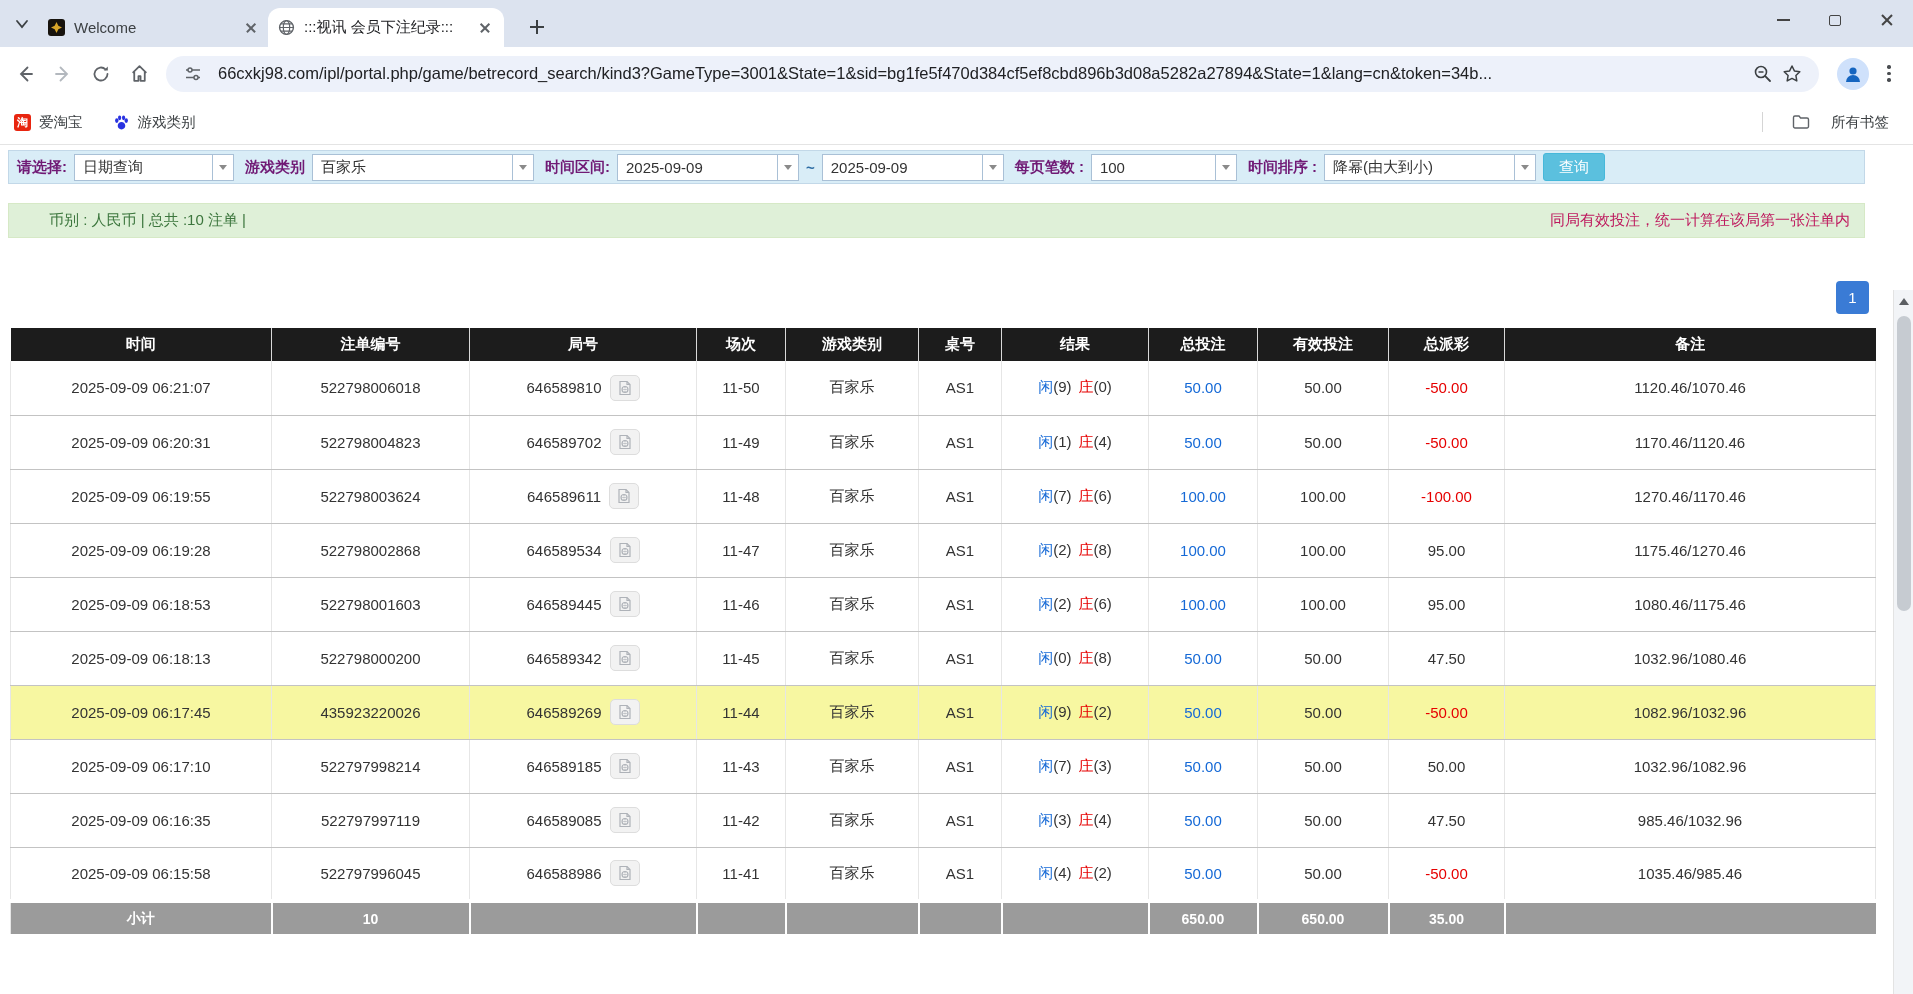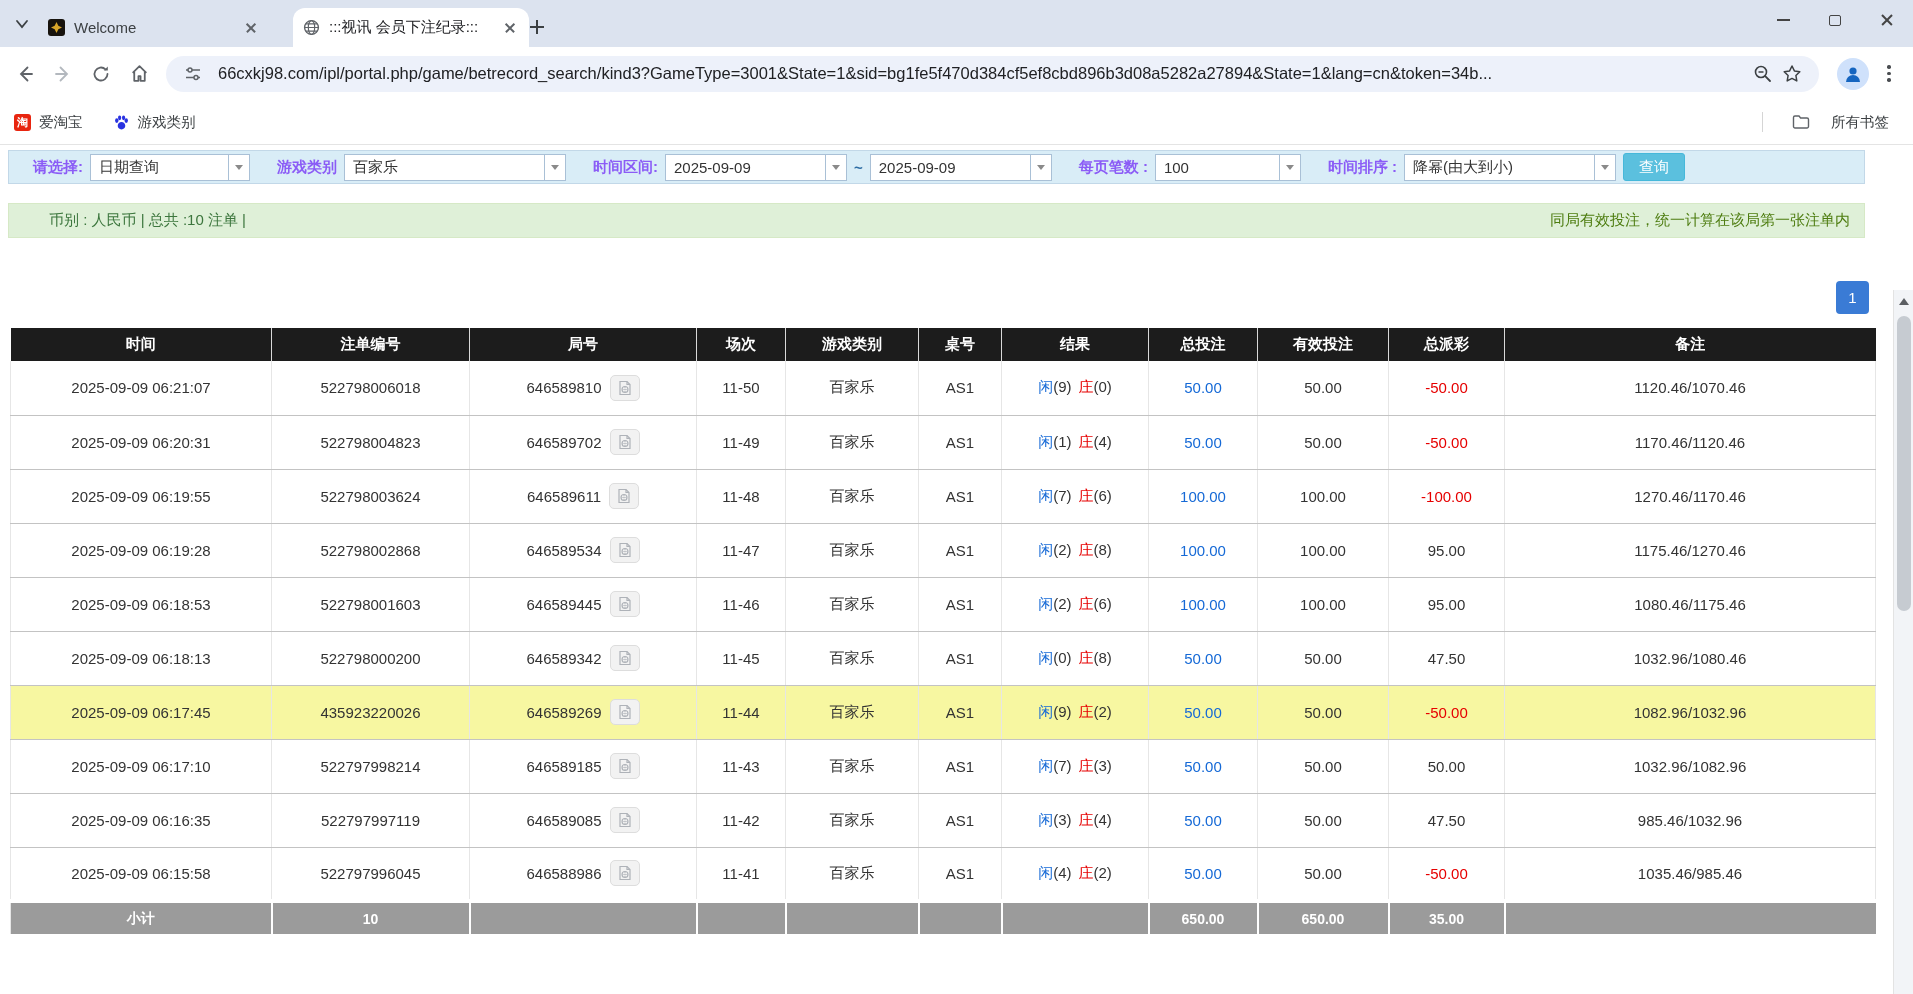--- a/index.html
+++ b/index.html
@@ -5,21 +5,21 @@
   * { box-sizing: border-box; margin: 0; padding: 0; }
   html,body { width:1913px; height:994px; overflow:hidden; background:#fff;
     font-family:"Liberation Sans","DejaVu Sans",sans-serif; }
 
   
   .tab-strip { position:relative; height:47px; background:#dce3ef; display:flex; align-items:flex-end; }
   .tab-search { position:absolute; left:8px; top:10px; width:28px; height:28px; border-radius:50%;
     display:flex; align-items:center; justify-content:center; }
   .tab { position:absolute; top:8px; height:39px; display:flex; align-items:center; padding:0 10px; }
   .tab.inactive { left:38px; width:232px; color:#3c4043; }
-  .tab.active { left:293px; width:236px; background:#fff; border-radius:12px 12px 0 0; color:#202124; }
+  .tab.active { left:268px; width:236px; background:#fff; border-radius:12px 12px 0 0; color:#202124; }
   .tab .tab-title { flex:1; font-size:15px; white-space:nowrap; overflow:hidden; margin-left:9px; }
   .tab-close { width:18px; height:18px; position:relative; flex:0 0 18px; }
   .tab-close::before, .tab-close::after { content:""; position:absolute; left:3px; top:8px; width:12px; height:1.6px; background:#5f6368; }
   .tab-close::before { transform:rotate(45deg); } .tab-close::after { transform:rotate(-45deg); }
   .favicon1 { width:17px; height:17px; border-radius:3px; background:#17130d; display:flex; align-items:center; justify-content:center; flex:0 0 17px; }
   .newtab { position:absolute; left:524px; top:14px; width:26px; height:26px; position:absolute; }
   .newtab::before, .newtab::after { content:""; position:absolute; background:#3c4043; }
   .newtab::before { left:6px; top:12px; width:14px; height:2px; }
   .newtab::after { left:12px; top:6px; width:2px; height:14px; }
   .win-controls { position:absolute; right:0; top:0; height:40px; display:flex; }
@@ -45,33 +45,33 @@
   .bm-tao { width:17px; height:17px; border-radius:3px; background:#e8250f; color:#fff; font-size:11px; font-weight:bold;
     display:flex; align-items:center; justify-content:center; }
   .bm-right { margin-left:auto; display:flex; align-items:center; gap:21px; font-size:14.5px; color:#3c4043; }
   .bm-divider { width:1px; height:20px; background:#d5d5d5; margin-right:8px; }
 
   
   .page { position:relative; height:849px; background:#fff; }
 
   .filter-panel { position:absolute; left:8px; top:5px; width:1857px; height:34px;
     background:#d9edf7; border:1px solid #c2d8e8; display:flex; align-items:center; padding:0 4px; gap:7px; }
-  .flabel { font-size:15px; font-weight:bold; color:#8b5cf6; white-space:nowrap; margin-left:20px; }
+  .flabel { font-size:15px; font-weight:bold; color:#701a75; white-space:nowrap; margin-left:4px; }
   .combo { height:27px; background:#fff; border:1px solid #a9c0d6; display:flex; align-items:stretch; }
   .combo .ctext { flex:1; display:flex; align-items:center; padding:0 8px; font-size:15px; color:#333; white-space:nowrap; overflow:hidden; }
   .combo .carrow { width:21px; border-left:1px solid #a9c0d6; display:flex; align-items:center; justify-content:center; }
   .combo .carrow i { width:0; height:0; border-left:4px solid transparent; border-right:4px solid transparent; border-top:5px solid #8a8a8a; }
   .tilde { font-size:15px; color:#2e6da4; font-weight:bold; }
   .search-btn { height:28px; padding:0 15px; background:#5bc0de; border:1px solid #46b8da; border-radius:3px;
     color:#fff; font-size:15px; font-family:inherit; }
 
   .info-bar { position:absolute; left:8px; top:58px; width:1857px; height:35px; background:#dff0d8;
     border:1px solid #d6e9c6; display:flex; align-items:center; justify-content:space-between; padding:0 14px 0 40px; }
   .info-left { font-size:15px; color:#3c763d; }
-  .info-right { font-size:15px; color:#4d7c0f; }
+  .info-right { font-size:15px; color:#be185d; }
 
   .page-btn { position:absolute; left:1836px; top:136px; width:33px; height:33px; background:#3a7bd5;
     border-radius:4px; color:#fff; font-size:15px; display:flex; align-items:center; justify-content:center; }
 
   .bet-table { position:absolute; left:10px; top:183px; width:1865px; border-collapse:collapse; table-layout:fixed; }
   .bet-table th { background:#1c1c1c; color:#fff; font-size:15px; font-weight:bold; height:33px;
     border-right:1px solid #d9d9d9; text-align:center; }
   .bet-table th:last-child { border-right:none; }
   .bet-table tbody td { height:54px; font-size:15px; color:#333; text-align:center; background:#fff;
     border-bottom:1px solid #c3c3c3; border-right:1px solid #e6e6e6; }

